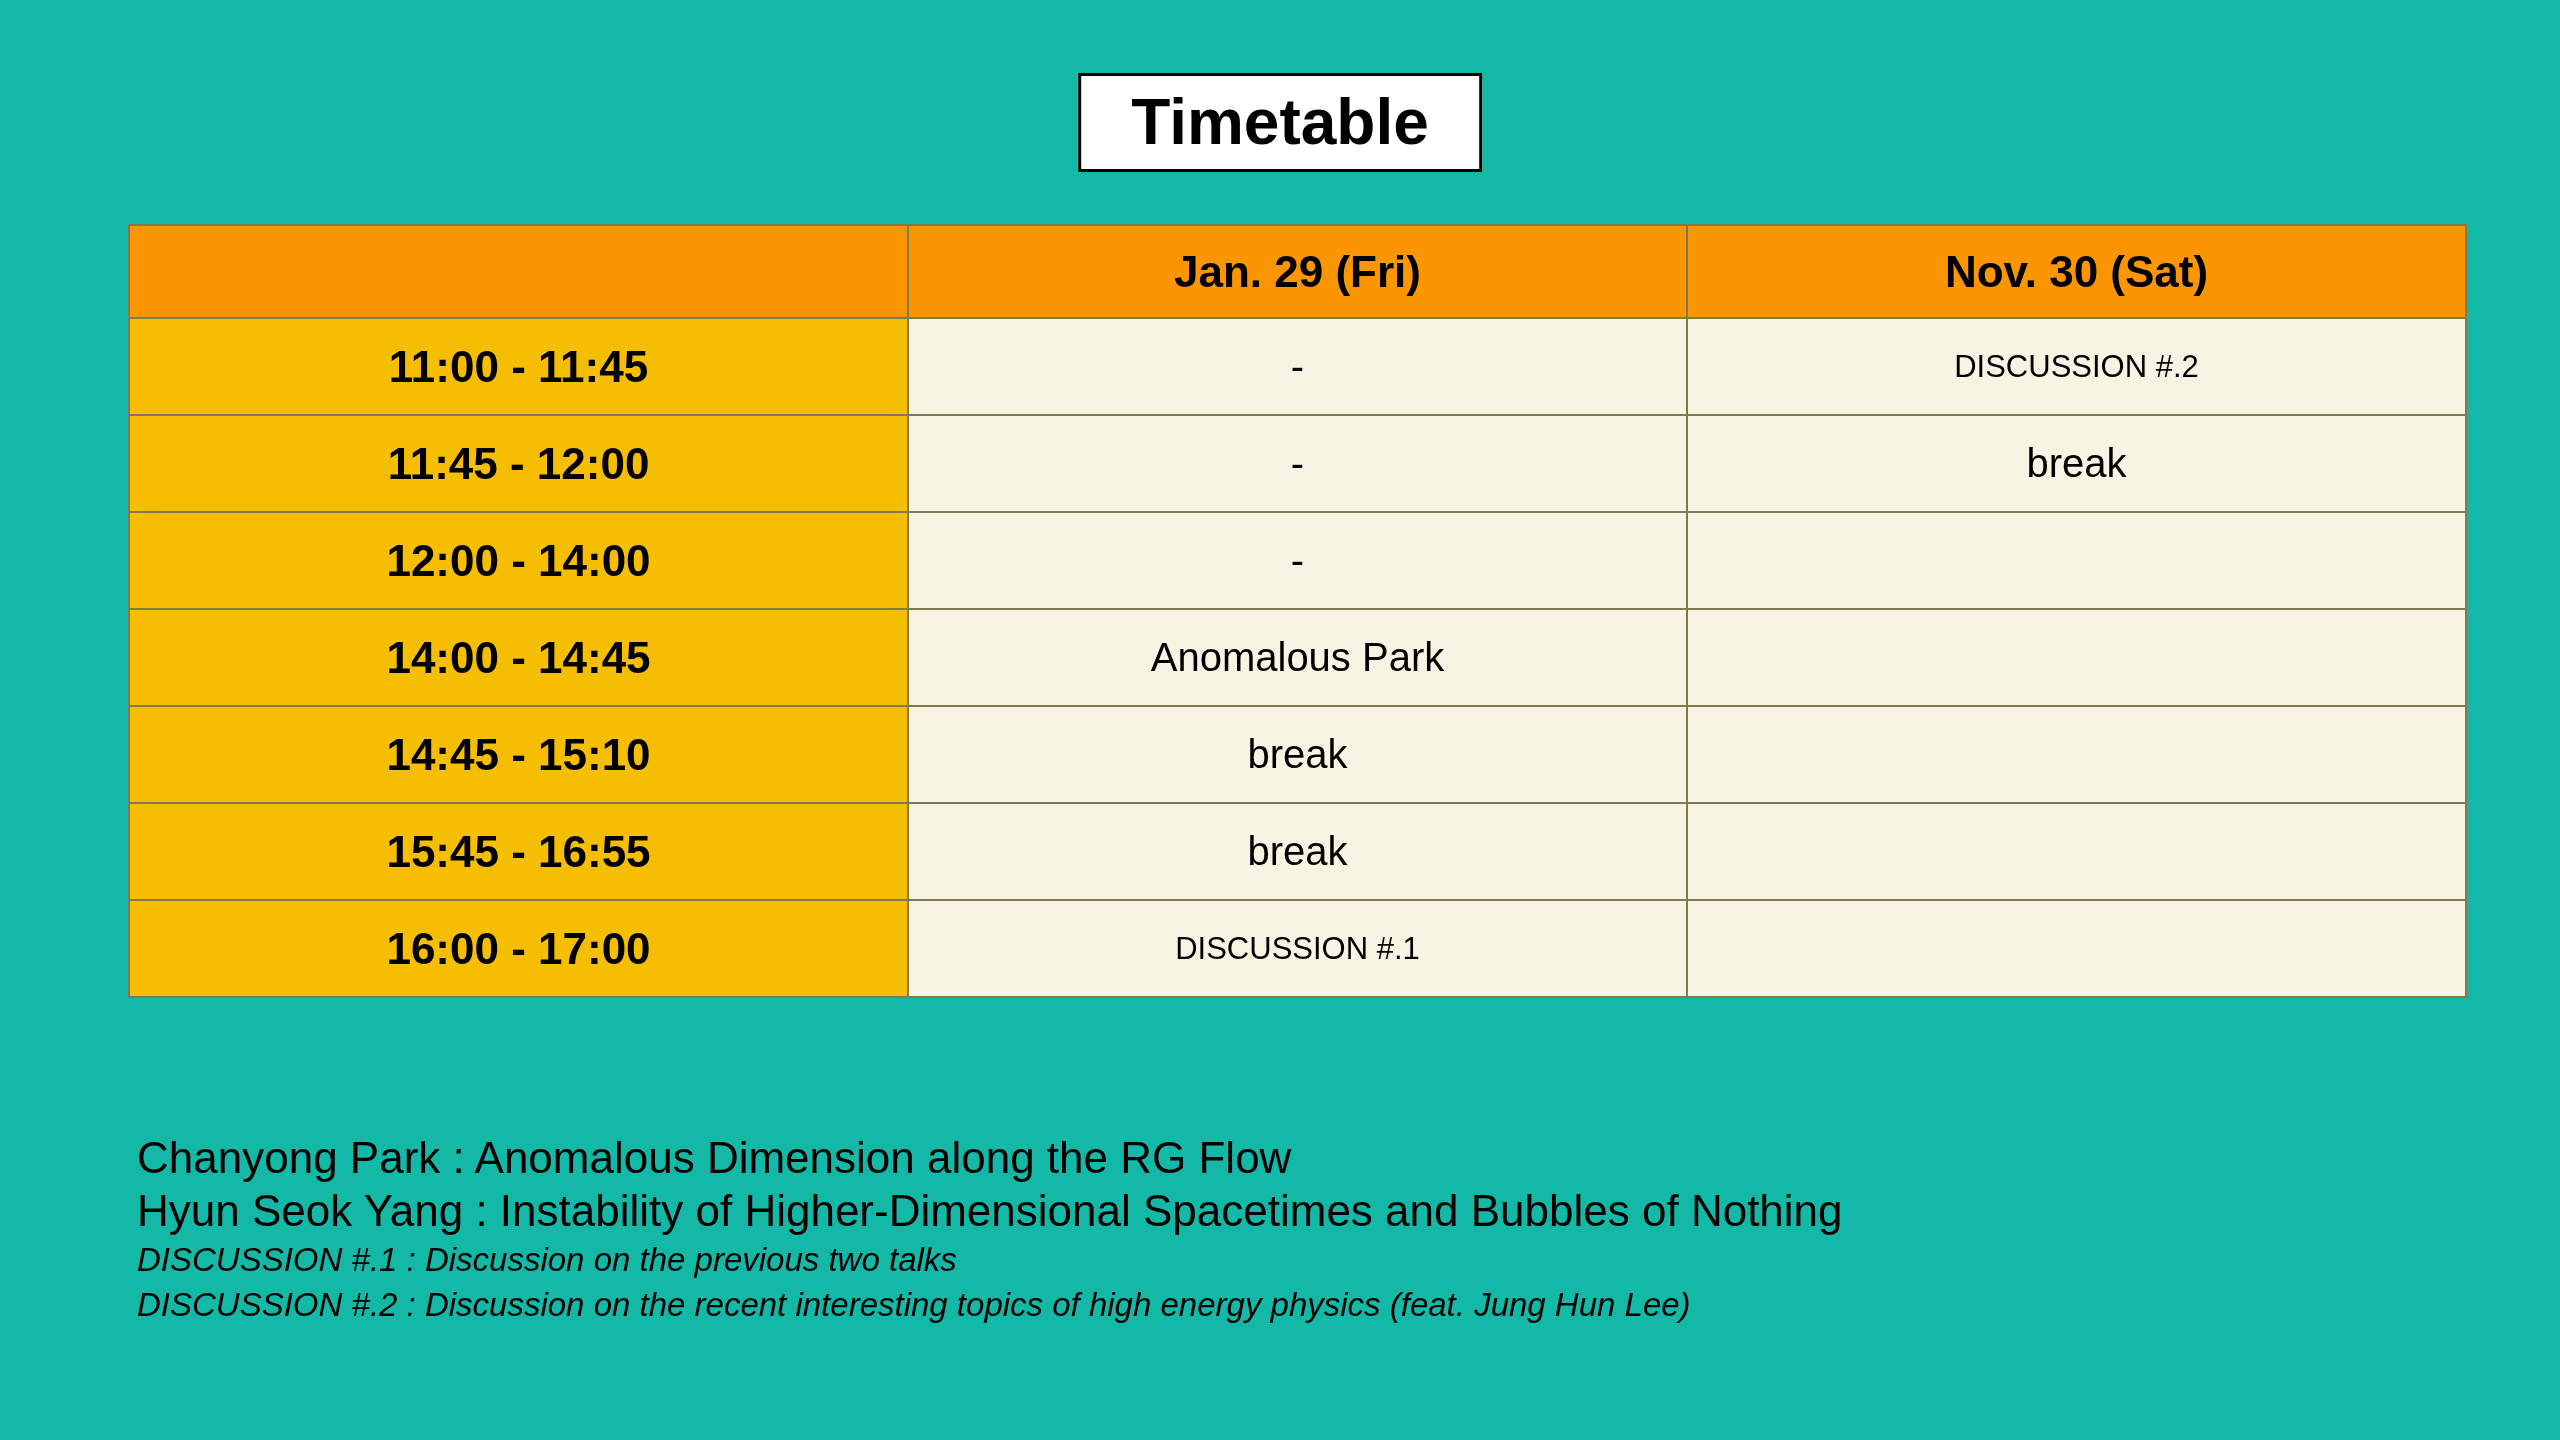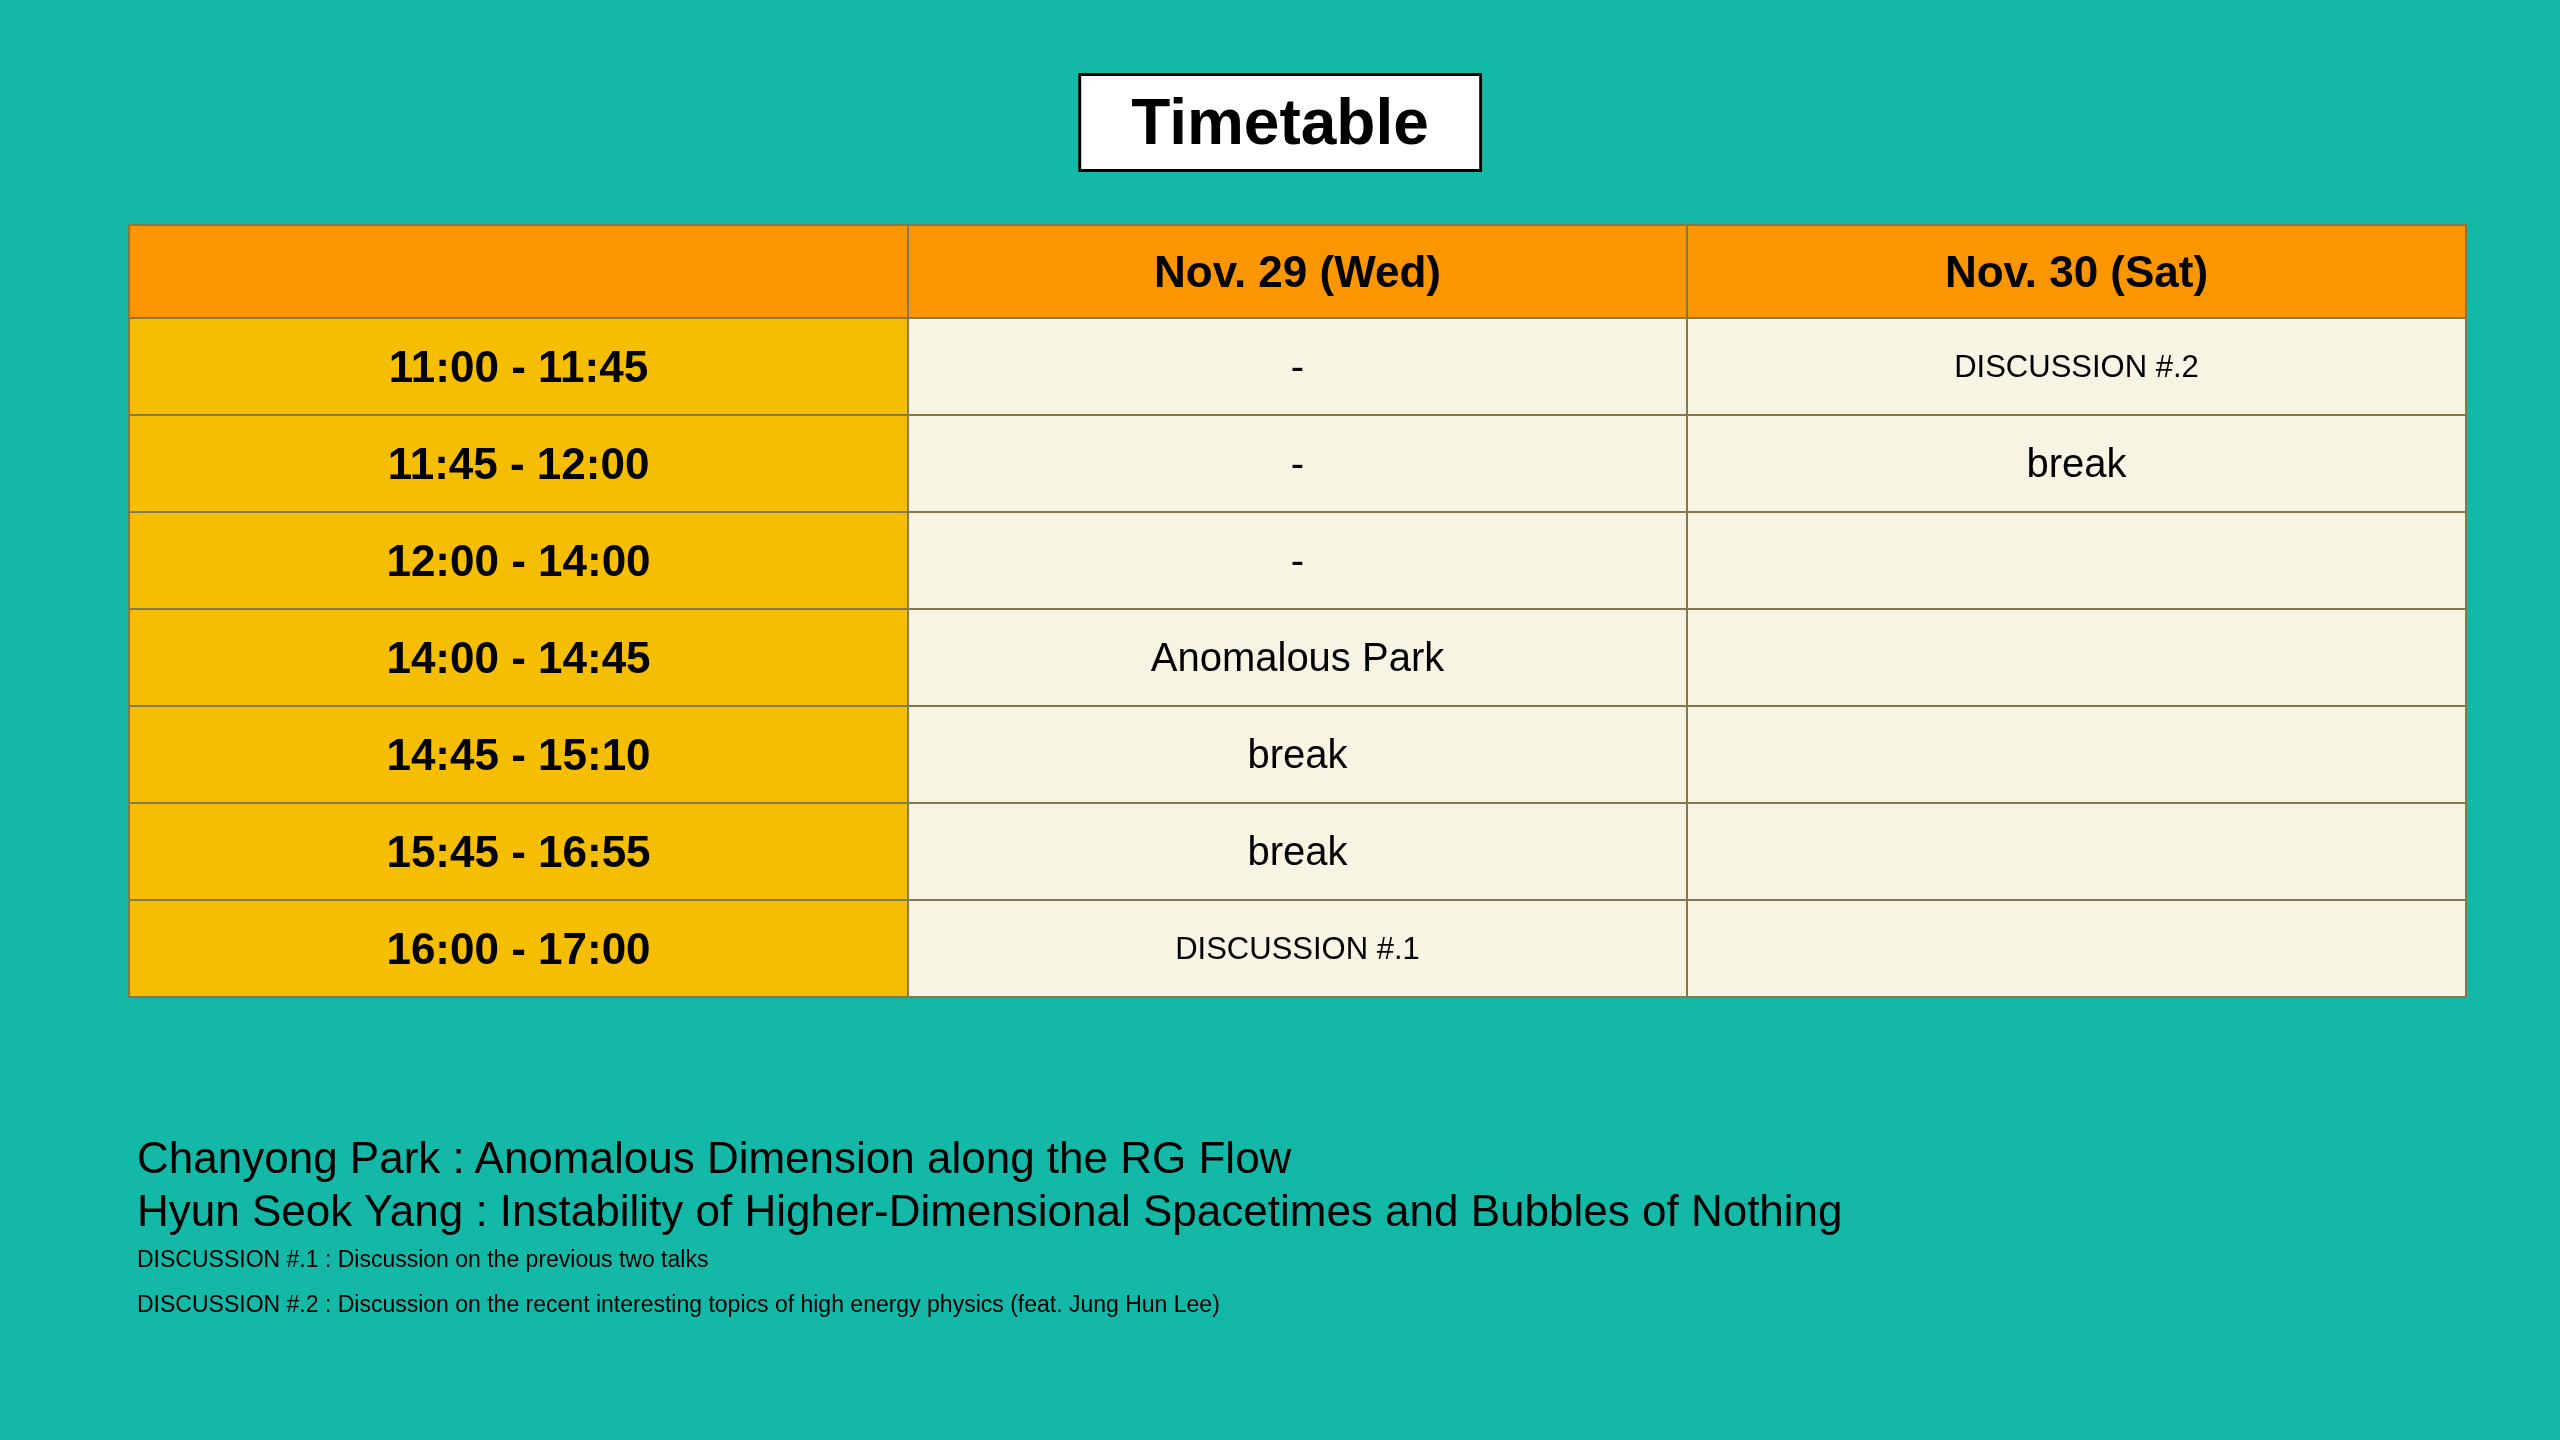--- a/index.html
+++ b/index.html
@@ -79,37 +79,38 @@
     position: absolute;
     left: 137px;
     top: 1131px;
   }
   .note-lg {
     font-size: 44px;
     line-height: 53px;
     white-space: nowrap;
   }
   .note-sm {
-    font-size: 23px;
+    font-size: 33px;
     line-height: 45px;
     white-space: nowrap;
+    font-style: italic;
   }
 </style>
 </head>
 <body>
 
 <div class="page">
 
   <div class="title-box">Timetable</div>
 
   <table class="timetable">
     <thead>
       <tr>
         <th class="day-header"></th>
-        <th class="day-header">Nov. 29 (Wed)</th>
+        <th class="day-header">Jan. 29 (Fri)</th>
         <th class="day-header">Nov. 30 (Sat)</th>
       </tr>
     </thead>
     <tbody>
       <tr>
         <td class="time-cell">11:00 - 11:45</td>
         <td class="slot-cell">-</td>
         <td class="slot-cell small">DISCUSSION #.2</td>
       </tr>
       <tr>

